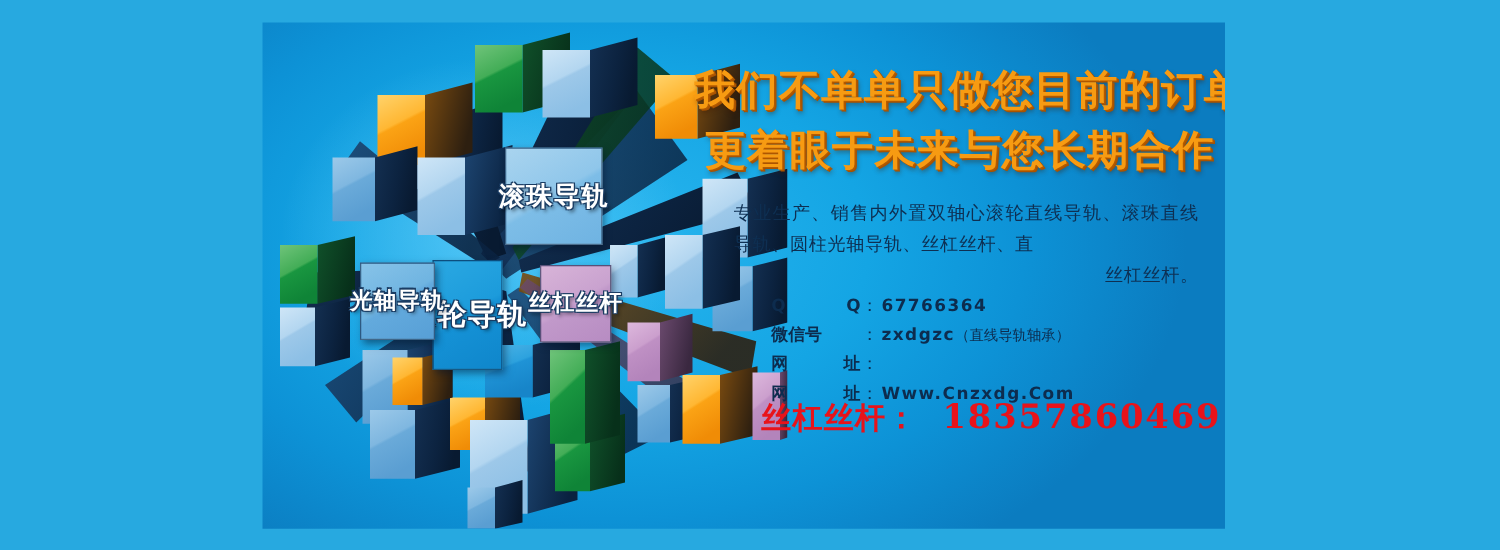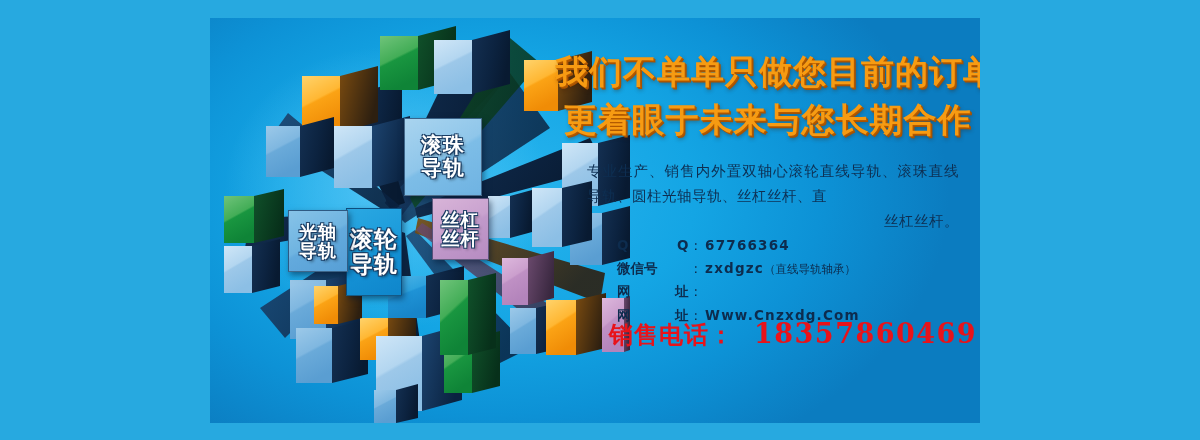--- a/index.html
+++ b/index.html
@@ -43,21 +43,20 @@
     position: absolute;
     left: 0; top: 0;
     width: 420px; height: 405px;
   }
   #cubes svg { display: block; width: 420px; height: 405px; }
 
   
   .label-box {
     position: absolute;
     display: flex;
-    flex-direction: column;
     align-items: center;
     justify-content: center;
     color: #ffffff;
     font-weight: bold;
     line-height: 1.08;
     letter-spacing: 1px;
     border: 1px solid rgba(10,30,60,.55);
     text-shadow:
       1px 1px 0 #1a3c63,
       -1px 1px 0 #1a3c63,
@@ -80,21 +79,21 @@
     font-size: 23px;
     background: linear-gradient(150deg, #2aa8e2 0%, #1c9bdb 48%, #1592d6 52%, #0f86cb 100%);
   }
   #lb-guangzhou {
     left: 78px; top: 192px;
     width: 60px; height: 62px;
     font-size: 18px;
     background: linear-gradient(150deg, #87c3e8 0%, #6fb4e1 48%, #63aadd 52%, #579fd6 100%);
   }
   #lb-sigang {
-    left: 222px; top: 180px;
+    left: 222px; top: 194px;
     width: 57px; height: 62px;
     font-size: 18px;
     background: linear-gradient(150deg, #d8b4d8 0%, #c9a2cf 48%, #c199ca 52%, #b78cc2 100%);
   }
 
   
   #text-panel {
     position: absolute;
     left: 345px;
     top: 0;
@@ -446,18 +445,18 @@
           <span>网</span>
           <span>址</span>
         </span>
         <span class="c-sep">：</span>
         <span class="c-val">Www.Cnzxdg.Com</span>
       </div>
 
     </div>
 
     <div id="phone">
-      <span id="phone-label">销售电话：</span>
+      <span id="phone-label">丝杠丝杆：</span>
       <span id="phone-number">18357860469</span>
     </div>
 
   </div>
 </div>
 
 </body></html>

